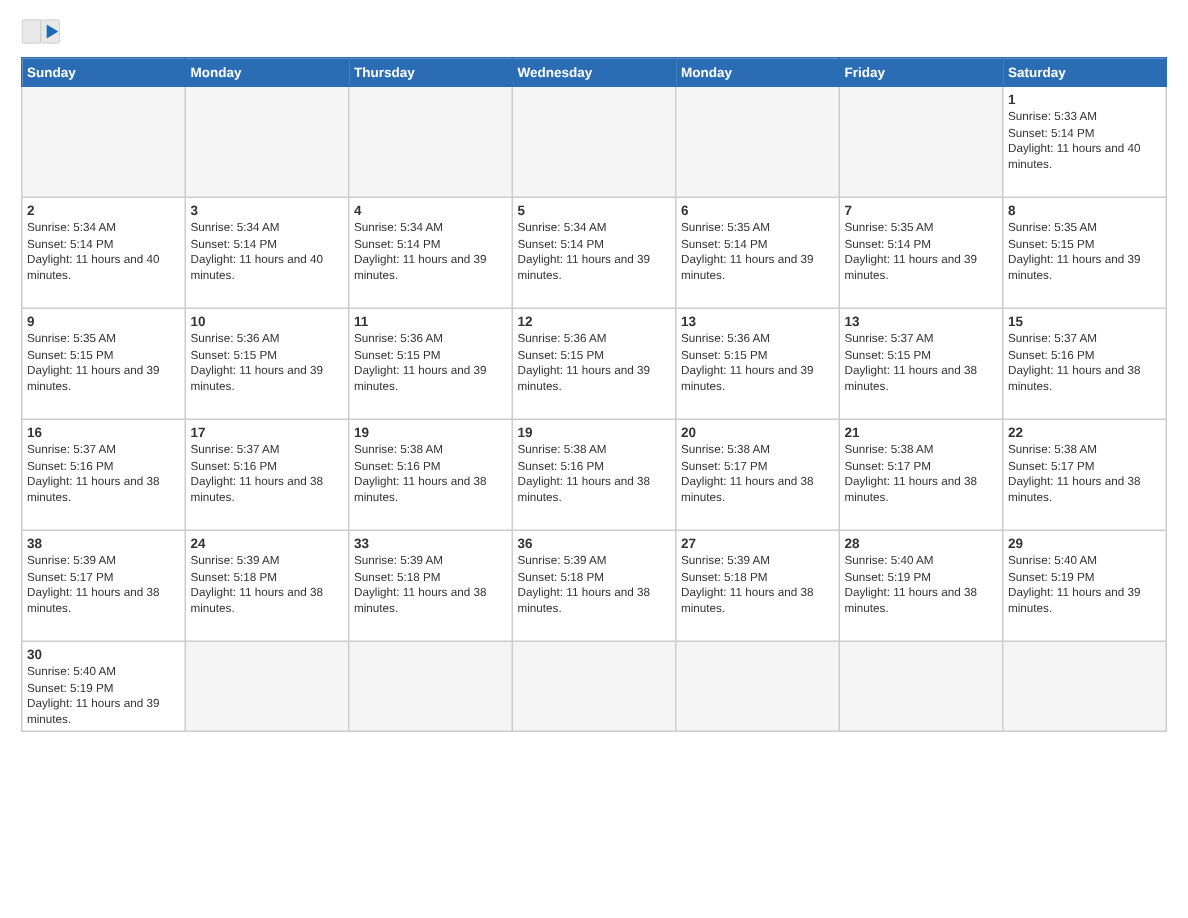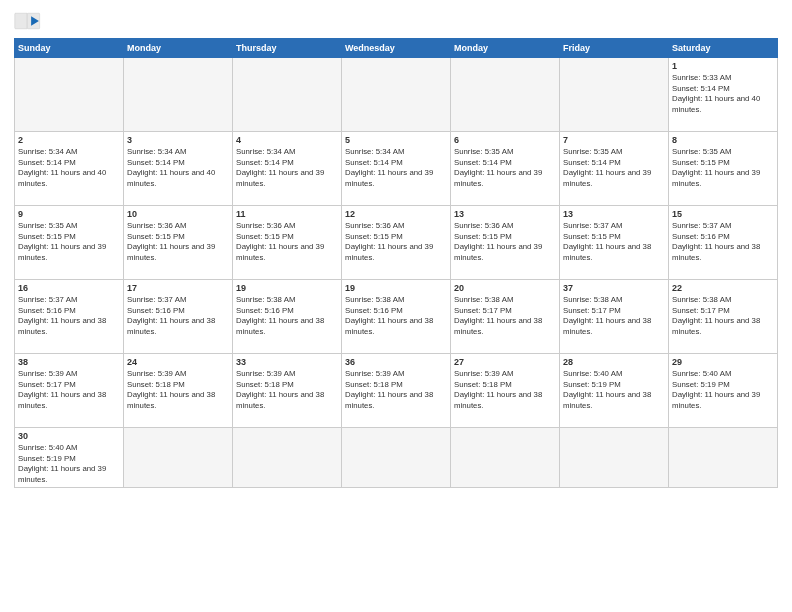--- a/index.html
+++ b/index.html
@@ -213,21 +213,21 @@
           </td>
           <td>
             <span class="day-num">19</span>
             <div class="day-info">Sunrise: 5:38 AM<br>Sunset: 5:16 PM<br>Daylight: 11 hours and 38 minutes.</div>
           </td>
           <td>
             <span class="day-num">20</span>
             <div class="day-info">Sunrise: 5:38 AM<br>Sunset: 5:17 PM<br>Daylight: 11 hours and 38 minutes.</div>
           </td>
           <td>
-            <span class="day-num">37</span>
+            <span class="day-num">21</span>
             <div class="day-info">Sunrise: 5:38 AM<br>Sunset: 5:17 PM<br>Daylight: 11 hours and 38 minutes.</div>
           </td>
           <td>
             <span class="day-num">22</span>
             <div class="day-info">Sunrise: 5:38 AM<br>Sunset: 5:17 PM<br>Daylight: 11 hours and 38 minutes.</div>
           </td>
         </tr>
         <tr>
           <td>
             <span class="day-num">38</span>

